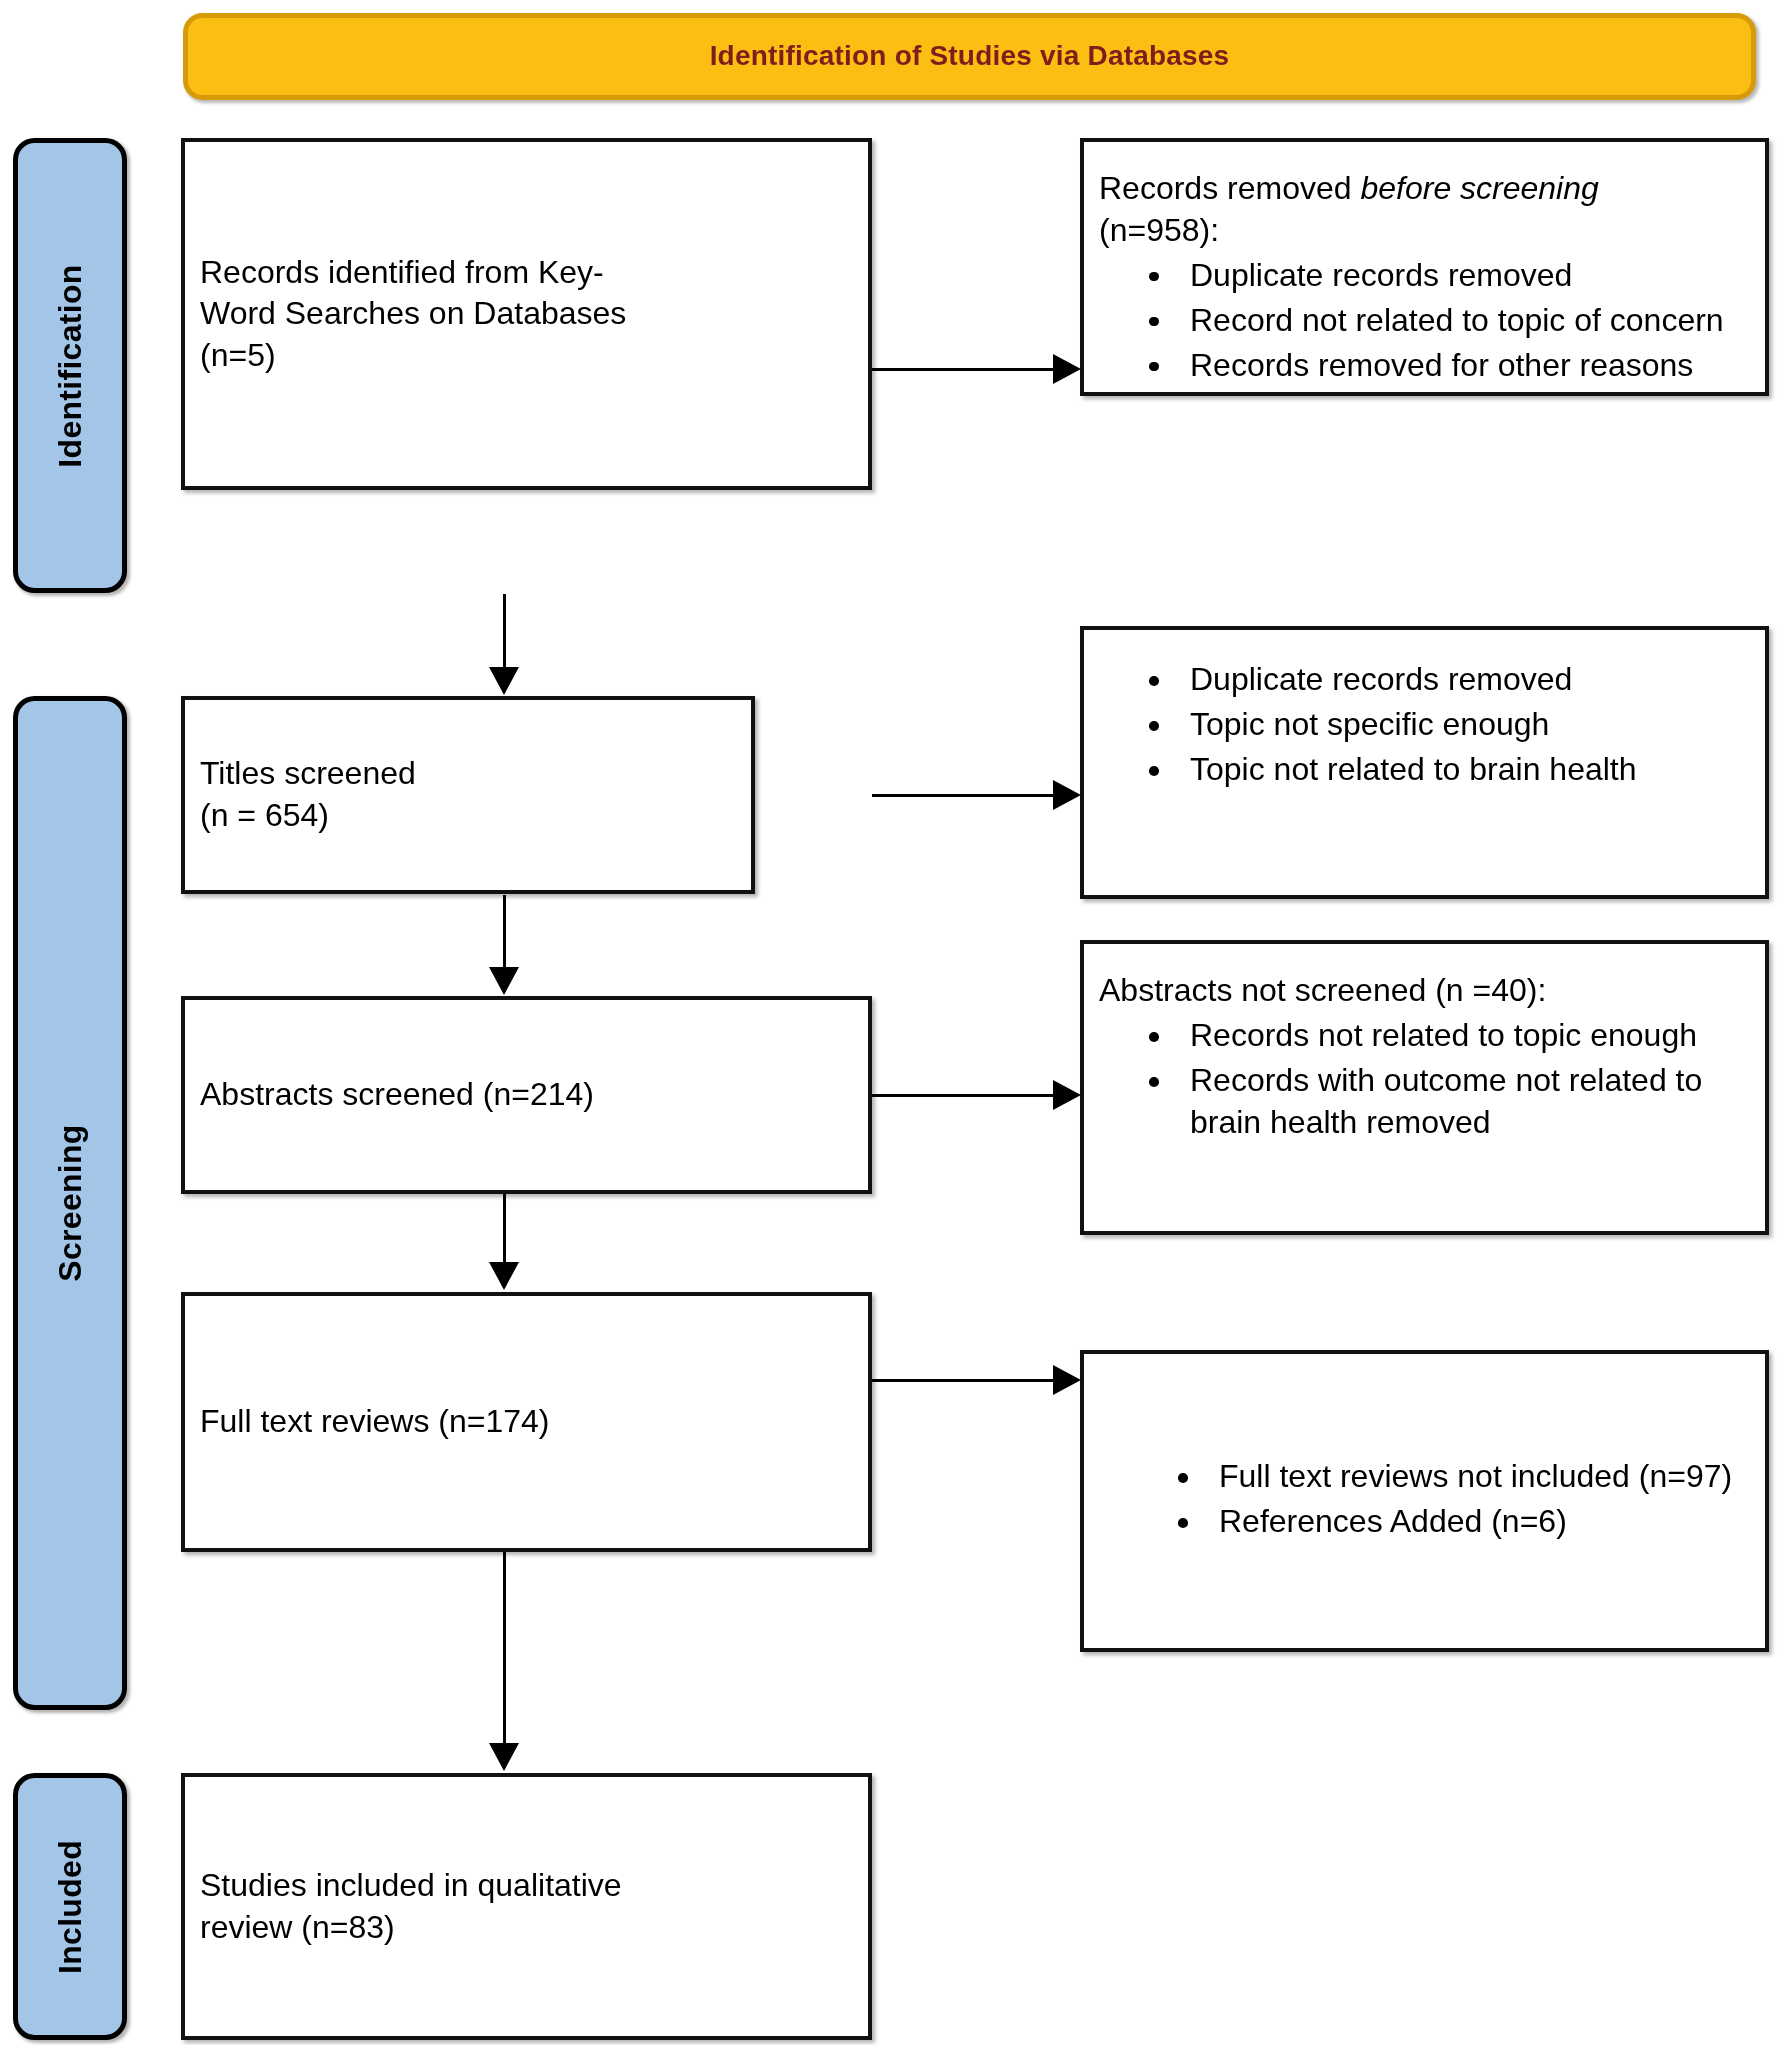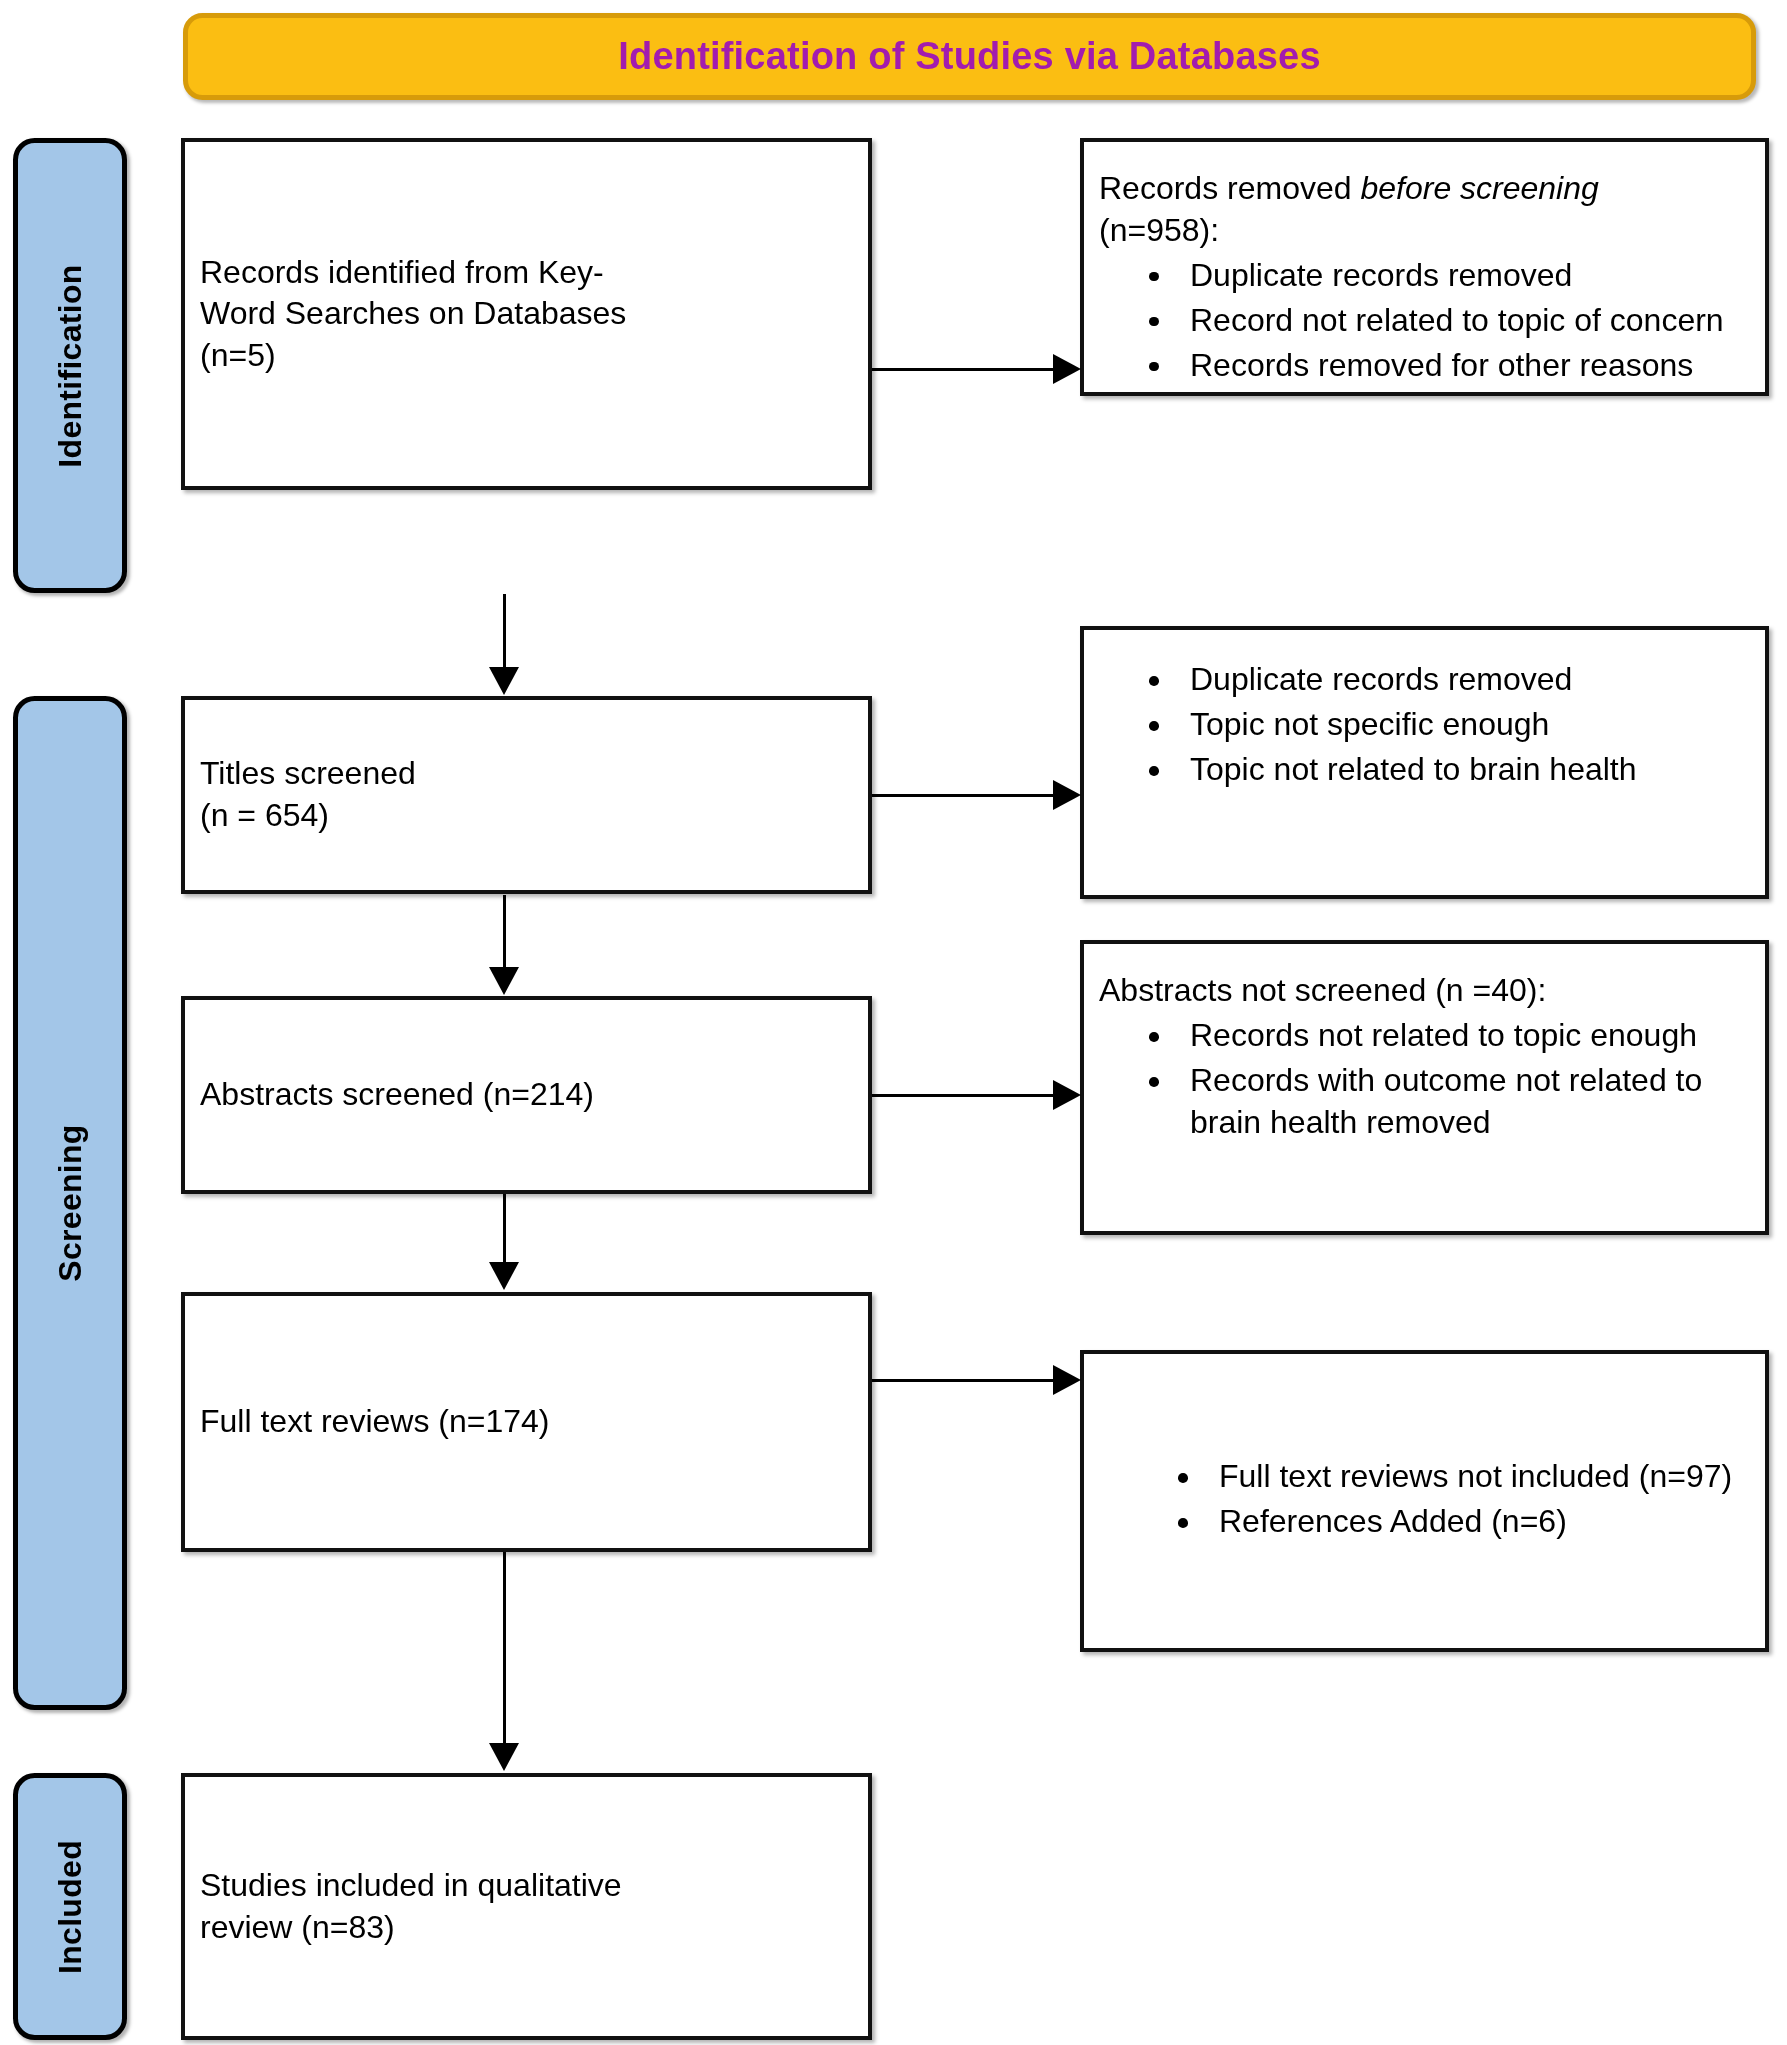--- a/index.html
+++ b/index.html
@@ -28,23 +28,23 @@
     background: #FBBE12;
     border: 5.1px solid #D79B0A;
     border-radius: 19.4px;
     box-sizing: border-box;
     display: flex;
     align-items: center;
     justify-content: center;
     box-shadow: 2.3px 2.8px 3.4px rgba(0,0,0,0.28);
   }
   .header-banner .title {
-    font-size: 38px;
+    font-size: 28px;
     font-weight: bold;
-    color: #a21caf;
+    color: #7f1d1d;
     letter-spacing: 0.2px;
     text-align: center;
     white-space: nowrap;
   }
 
   
   .stage-pill {
     position: absolute;
     background: #A3C6E8;
     border: 5.1px solid #000000;
@@ -82,21 +82,21 @@
     padding: 0 15px;
     font-size: 32px;
     line-height: 1.30;
     color: #000000;
   }
   .flow-box.top-align { align-items: flex-start; }
   .flow-box.top-align .box-text { padding-top: 26px; }
 
   
   #box-identified   { left: 181px; top: 138px;  width: 691px; height: 352px; }
-  #box-titles       { left: 181px; top: 696px; width: 691px; height: 198px; }
+  #box-titles       { left: 181px; top: 696px; width: 574px; height: 198px; }
   #box-abstracts    { left: 181px; top: 996px; width: 691px; height: 198px; }
   #box-fulltext     { left: 181px; top: 1292px; width: 691px; height: 260px; }
   #box-included     { left: 181px; top: 1773px; width: 691px; height: 267px; }
 
   
   #box-removed      { left: 1080px; top: 138px;  width: 689px; height: 258px; }
   #box-excluded     { left: 1080px; top: 626px; width: 689px; height: 273px; }
   #box-notscreened  { left: 1080px; top: 940px; width: 689px; height: 295px; }
   #box-notincluded  { left: 1080px; top: 1350px; width: 689px; height: 302px; }
 

